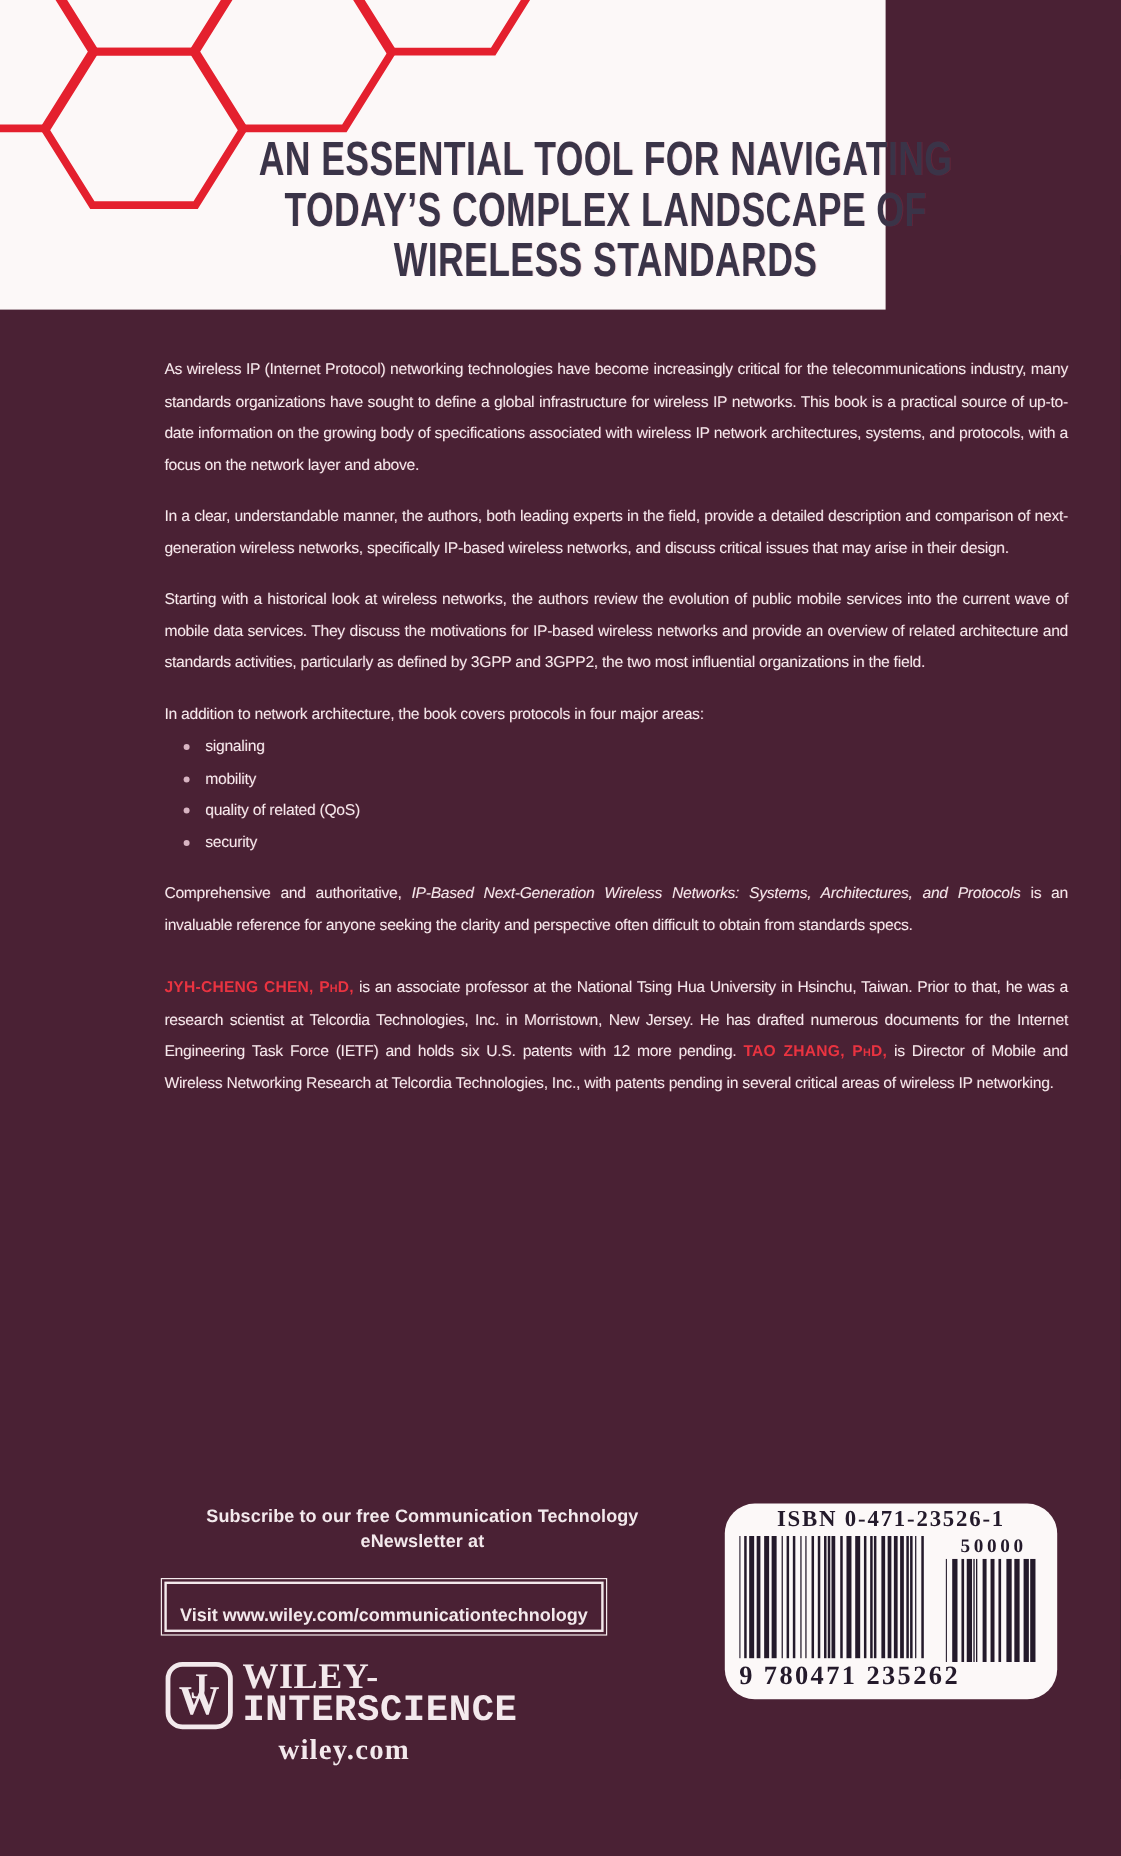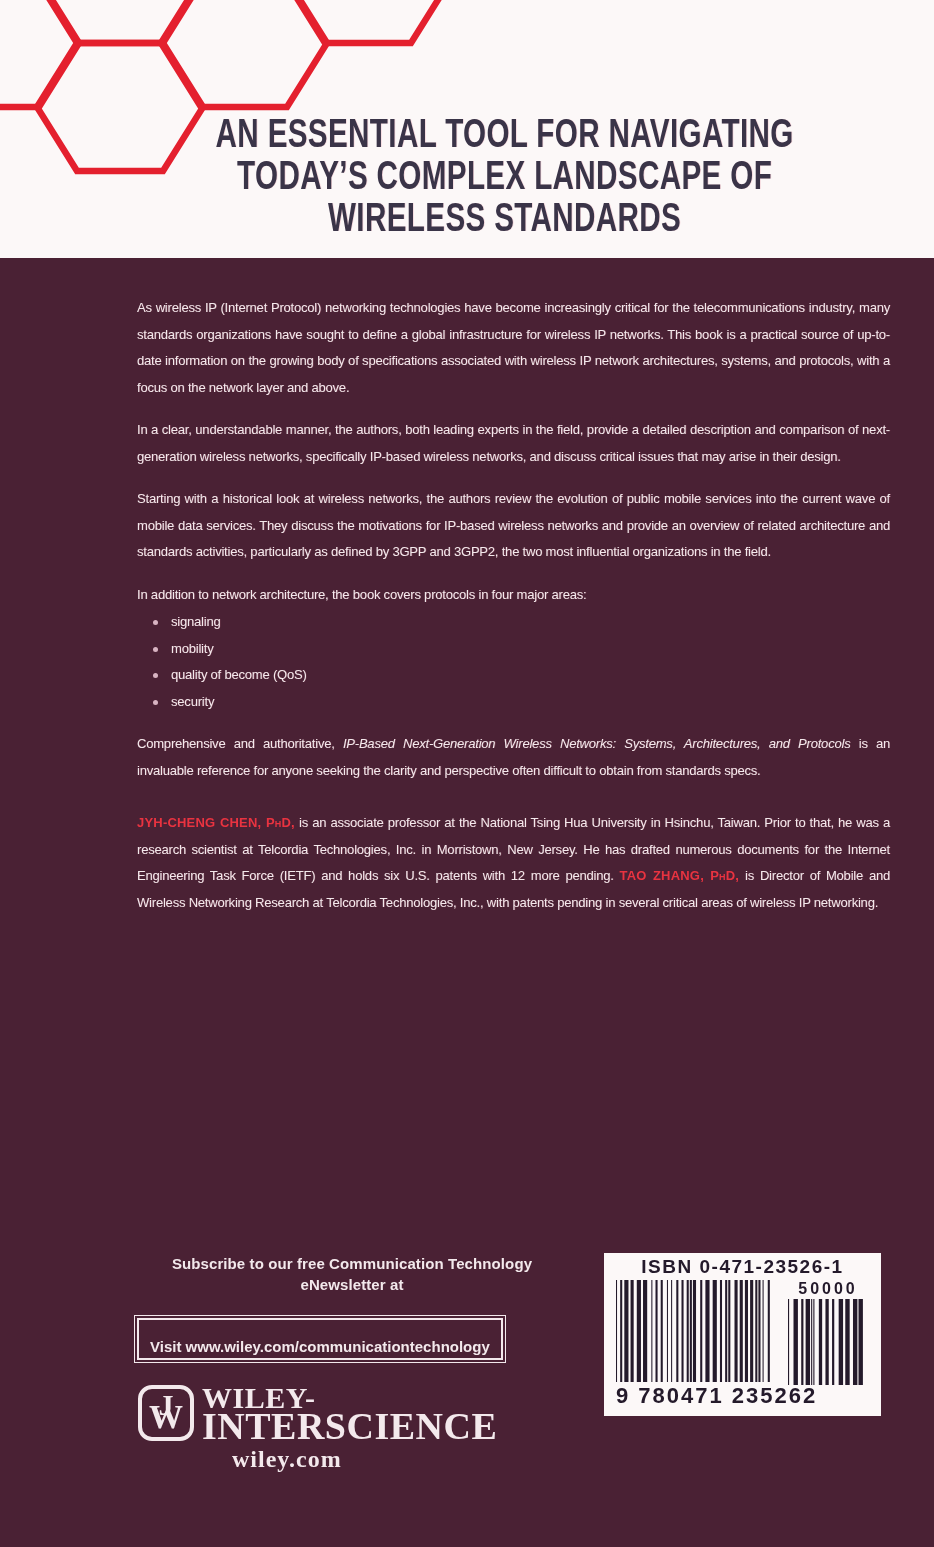--- a/index.html
+++ b/index.html
@@ -17,21 +17,21 @@
   .cover{
     position:relative;
     width:934px;height:1547px;
     margin:0 auto;
     background:var(--bg_maroon);
     overflow:hidden;
     font-family:"Liberation Sans",sans-serif;
   }
   
   .top-band{
-    position:absolute;top:0;left:0;width:934px;height:258px;
+    position:absolute;top:0;left:0;width:738px;height:258px;
     background:var(--paper_white);
   }
   .hex-pattern{position:absolute;top:0;left:0;width:540px;height:200px;}
   .hex-pattern polygon{fill:none;stroke:var(--accent_red);stroke-width:6.5;}
   .headline{
     position:absolute;top:112px;left:0;width:934px;
     padding-left:76px;
     text-align:center;
   }
   .headline-inner{
@@ -101,37 +101,38 @@
   .colophon rect{fill:none;stroke:var(--text_light);stroke-width:4;}
   .colophon text{fill:var(--text_light);font-family:"Liberation Serif",serif;font-weight:bold;}
   .wordmark{
     font-family:"Liberation Serif",serif;
     font-weight:bold;
     color:var(--text_light);
     font-size:30px;line-height:28px;
     letter-spacing:.5px;
     white-space:nowrap;
   }
-  .wordmark .line2{font-size:38px;}
+  .wordmark .line2{font-size:31px;font-family:Liberation Mono, monospace;}
   .publisher-url{
     font-family:"Liberation Serif",serif;
     font-weight:bold;
     color:var(--text_light);
     font-size:24px;
     letter-spacing:1px;
     margin:4px 0 0 95px;
   }
   
   .barcode-panel{
     position:absolute;left:604px;top:1253px;width:277px;height:163px;
     background:var(--paper_white);
     color:var(--bar_dark);
-    font-family:Liberation Sans, sans-serif;
+    font-family:Liberation Serif, serif;
     font-weight:bold;
     padding:3px 10px 0 10px;
+    border-radius:25px;
   }
   .isbn-label{
     text-align:center;font-size:19px;letter-spacing:1.5px;
     white-space:nowrap;
   }
   .bars-row{display:flex;align-items:flex-start;margin-top:2px;}
   .ean-wrap{width:158px;margin-left:2px;}
   .ean-bars{width:158px;height:102px;display:block;}
   .ean-digits{font-size:22px;letter-spacing:2px;white-space:nowrap;margin-top:1px;}
   .addon-wrap{width:80px;margin-left:14px;text-align:center;}
@@ -171,21 +172,21 @@
       <div class="bullet-item">
         <span class="bullet-dot"></span>
         <span>signaling</span>
       </div>
       <div class="bullet-item">
         <span class="bullet-dot"></span>
         <span>mobility</span>
       </div>
       <div class="bullet-item">
         <span class="bullet-dot"></span>
-        <span>quality of become (QoS)</span>
+        <span>quality of related (QoS)</span>
       </div>
       <div class="bullet-item">
         <span class="bullet-dot"></span>
         <span>security</span>
       </div>
     </div>
     <p><span>Comprehensive and authoritative, </span><span class="em">IP-Based Next-Generation Wireless Networks: Systems, Architectures, and Protocols</span><span> is an invaluable reference for anyone seeking the clarity and perspective often difficult to obtain from standards specs.</span></p>
     <p class="bio"><span class="author-name">JYH-CHENG CHEN, PhD,</span><span> is an associate professor at the National Tsing Hua University in Hsinchu, Taiwan. Prior to that, he was a research scientist at Telcordia Technologies, Inc. in Morristown, New Jersey.  He has drafted numerous documents for the Internet Engineering Task Force (IETF) and holds six U.S. patents with 12 more pending. </span><span class="author-name">TAO ZHANG, PhD,</span><span> is Director of Mobile and Wireless Networking Research at Telcordia Technologies, Inc., with patents pending in several critical areas of wireless IP networking.</span></p>
   </div>
 

